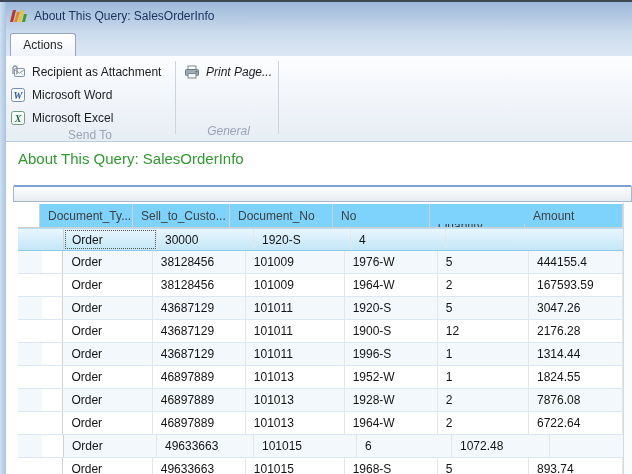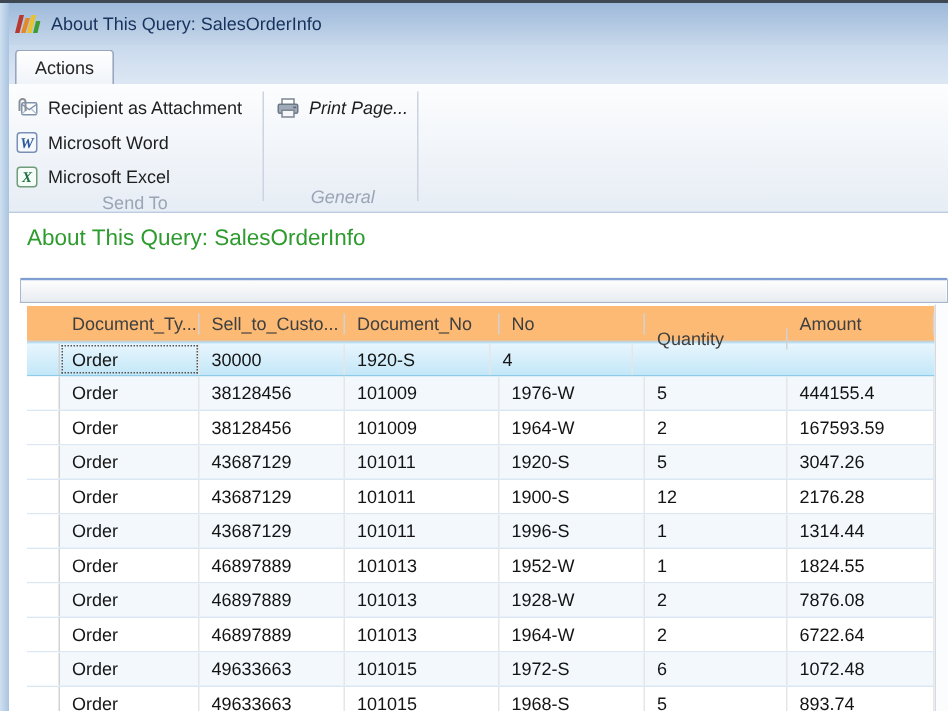--- a/index.html
+++ b/index.html
@@ -46,24 +46,24 @@
   
   .content{position:absolute;left:6px;right:0;top:142px;bottom:0;background:#fff;}
   .page-heading{position:absolute;left:12px;top:8px;font-size:15px;color:#2d9b2d;}
   .filter-band{position:absolute;left:7px;right:0;top:43px;height:17px;
     background:linear-gradient(#fdfdfd,#e8ecf1);
     border:1px solid #a8b8cc;border-top:2px solid #7e9fd0;
     border-radius:2px 2px 0 0;box-sizing:border-box;}
 
   
   .grid{position:absolute;left:12px;top:62px;width:605px;height:270px;overflow:hidden;font-size:12px;}
-  .grid-header{display:flex;height:24px;background:#fdba74;border-bottom:1px solid #cfcfcf;box-sizing:border-box;align-items:center;}
+  .grid-header{display:flex;height:24px;background:#7dd3fc;border-bottom:1px solid #cfcfcf;box-sizing:border-box;}
   .hcell{box-sizing:border-box;border-right:1px solid #d2d2d2;display:flex;align-items:center;
     padding-left:8px;color:#404040;white-space:nowrap;overflow:hidden;}
-  .grid-row{display:flex;height:23px;border-bottom:1px solid #dbe7f3;box-sizing:border-box;background:#fff;}
+  .grid-row{display:flex;height:23px;border-bottom:1px solid #dbe7f3;box-sizing:border-box;background:#fff;padding-left:24px;}
   .grid-row.alt{background:#f3f8fc;}
   .cell{box-sizing:border-box;border-right:1px solid #e6e6e6;display:flex;align-items:center;
     padding-left:8px;color:#141414;white-space:nowrap;overflow:hidden;}
   .sel-col{border-right:1px solid #d2d2d2;background:#fff;}
   .grid-row.selected{background:linear-gradient(#e8f6fd,#c3e7f8);
     border-top:1px solid #b5dff4;border-bottom:1px solid #8ecbe8;}
   .grid-row.selected .cell,.grid-row.selected .sel-col{background:transparent;}
   .focus-cell{outline:1px dotted #555;outline-offset:-2px;}
 
   
@@ -241,21 +241,20 @@
           <div class="cell" style="width: 103px;">101013</div>
           <div class="cell" style="width: 97px;">1964-W</div>
           <div class="cell" style="width: 95px;">2</div>
           <div class="cell" style="width: 98px;">6722.64</div>
         </div>
         <div class="grid-row alt">
           <div class="cell sel-col" style="width: 22px;"></div>
           <div class="cell" style="width: 93px;">Order</div>
           <div class="cell" style="width: 97px;">49633663</div>
           <div class="cell" style="width: 103px;">101015</div>
-          <div class="cell" style="width: 97px;">1972-S</div>
           <div class="cell" style="width: 95px;">6</div>
           <div class="cell" style="width: 98px;">1072.48</div>
         </div>
         <div class="grid-row">
           <div class="cell sel-col" style="width: 22px;"></div>
           <div class="cell" style="width: 93px;">Order</div>
           <div class="cell" style="width: 97px;">49633663</div>
           <div class="cell" style="width: 103px;">101015</div>
           <div class="cell" style="width: 97px;">1968-S</div>
           <div class="cell" style="width: 95px;">5</div>

